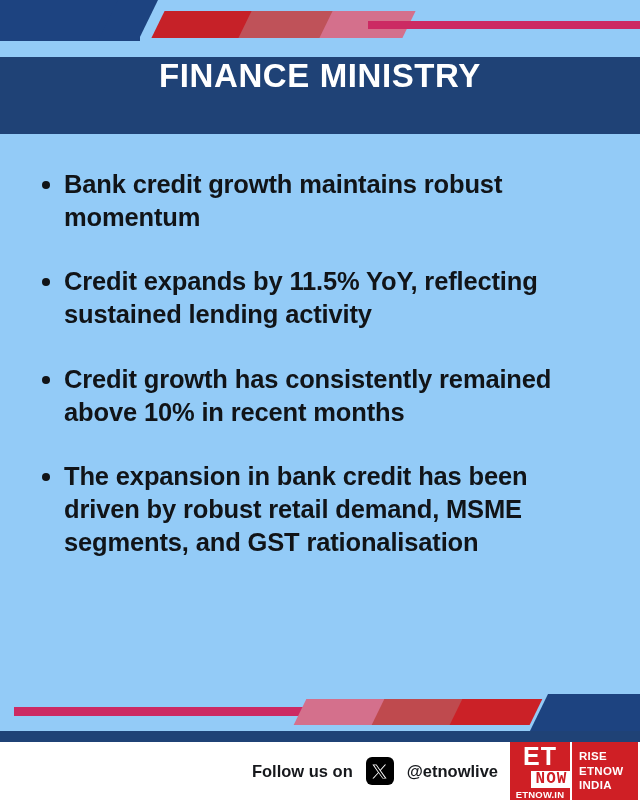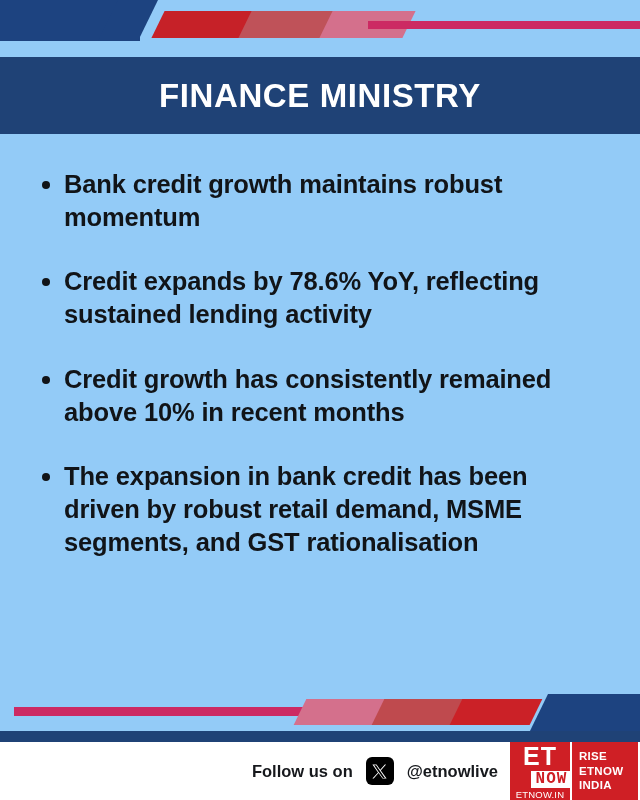--- a/index.html
+++ b/index.html
@@ -56,21 +56,21 @@
     background: #cc2a63;
   }
 
   
   .title-bar {
     position: absolute;
     left: 0; top: 57px;
     width: 640px; height: 77px;
     background: #1f4276;
     display: flex;
-    align-items: center;
+    align-items: flex-start;
     justify-content: center;
   }
   .title-text {
     color: #ffffff;
     font-size: 33px;
     font-weight: bold;
     letter-spacing: 0.6px;
     text-align: center;
     font-family: "Liberation Sans", sans-serif;
   }
@@ -220,21 +220,21 @@
     line-height: 1.05;
     letter-spacing: 1px;
     padding: 0 5px;
     margin-top: 2px;
     font-family: Liberation Mono, monospace;
     margin-left: 23px;
   }
   .etnow-url {
     color: #ffffff;
     font-size: 9.5px;
-    font-weight: normal;
+    font-weight: bold;
     letter-spacing: 0.2px;
     margin-top: 1px;
     font-family: "Liberation Sans", sans-serif;
   }
   .etnow-right {
     width: 68px;
     background: #cf1f25;
     border-left: 2px solid #ffffff;
     box-sizing: border-box;
     display: flex;
@@ -271,21 +271,21 @@
   </div>
 
   <div class="body-area">
     <ul class="bullet-list">
       <li class="bullet-item">
         <span class="bullet-dot"></span>
         <span>Bank credit growth maintains robust momentum</span>
       </li>
       <li class="bullet-item">
         <span class="bullet-dot"></span>
-        <span>Credit expands by 78.6% YoY, reflecting sustained lending activity</span>
+        <span>Credit expands by 11.5% YoY, reflecting sustained lending activity</span>
       </li>
       <li class="bullet-item">
         <span class="bullet-dot"></span>
         <span>Credit growth has consistently remained above 10% in recent months</span>
       </li>
       <li class="bullet-item">
         <span class="bullet-dot"></span>
         <span>The expansion in bank credit has been driven by robust retail demand, MSME segments, and GST rationalisation</span>
       </li>
     </ul>

